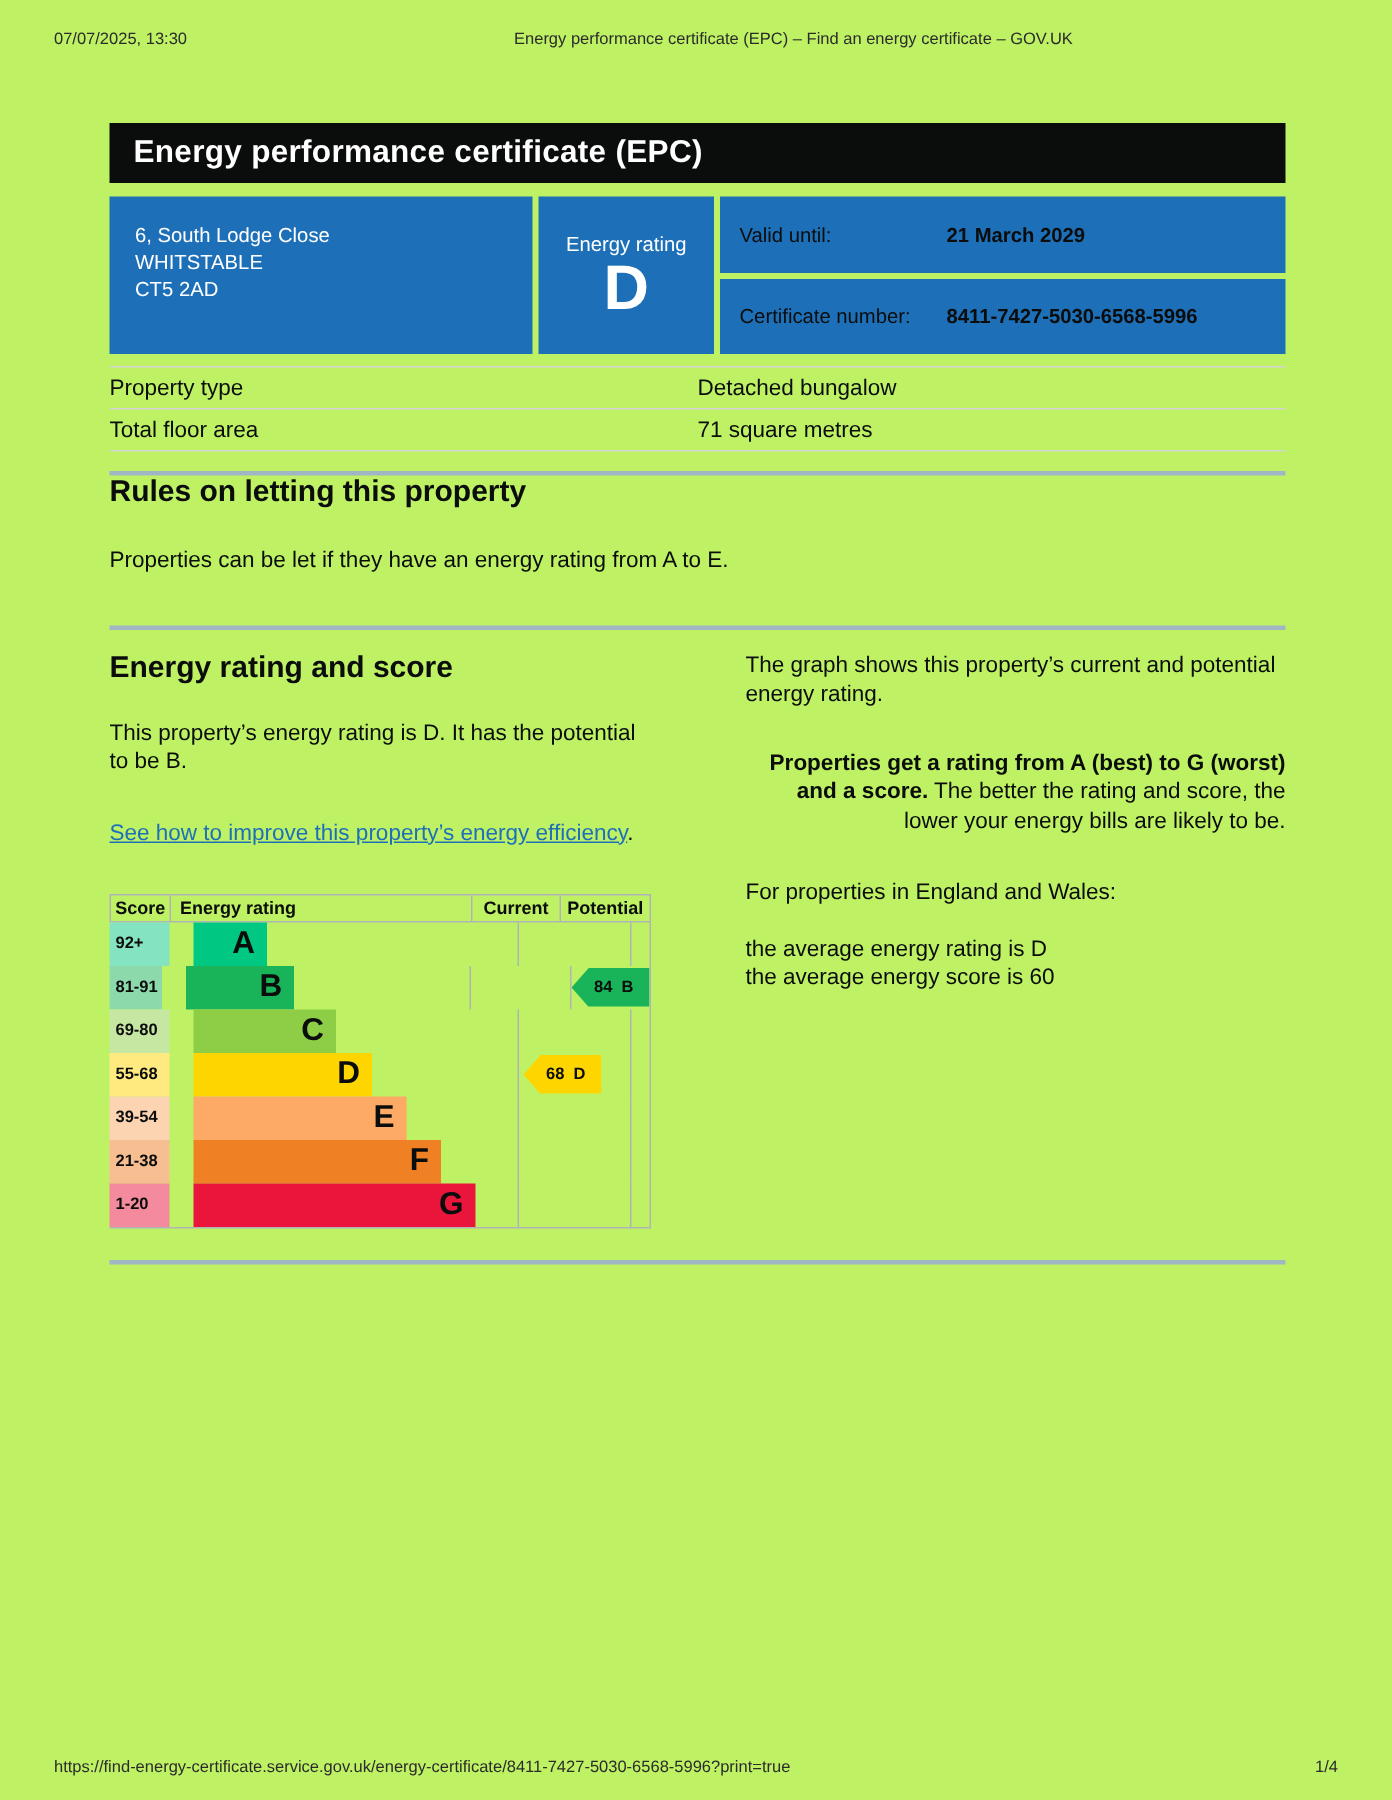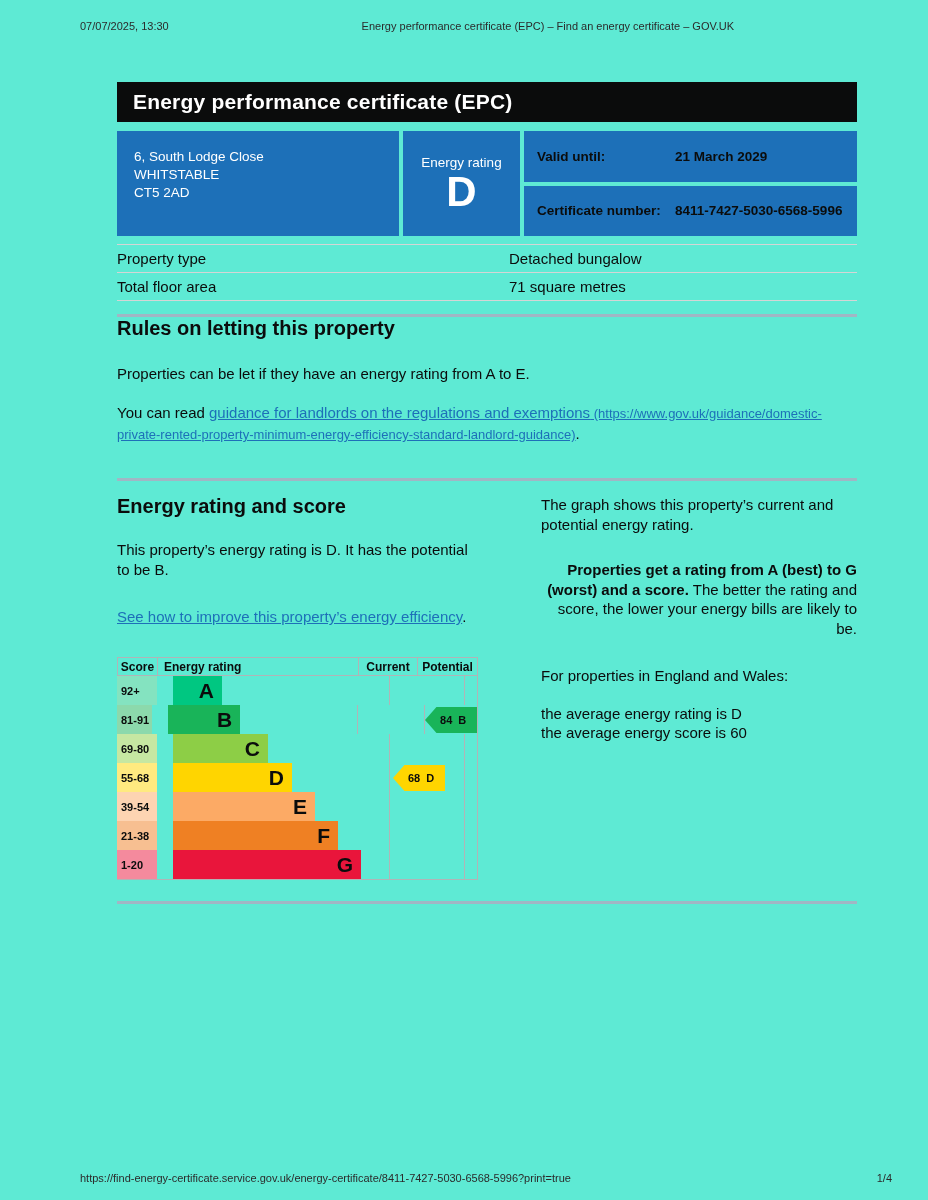--- a/index.html
+++ b/index.html
@@ -1,18 +1,18 @@
 <!DOCTYPE html>
 <html><head>
 <meta charset="utf-8">
 <style>
   * { box-sizing: border-box; margin: 0; padding: 0; }
   html, body { background: #fff; }
   body { font-family: "Liberation Sans", "DejaVu Sans", sans-serif; color: #0b0c0c; }
-  .page { width: 928px; height: 1200px; display: flex; flex-direction: column; background: #5eead4; overflow: hidden; padding-left: 44px; }
+  .page { width: 928px; height: 1200px; display: flex; flex-direction: column; background: #bef264; overflow: hidden; }
 
   
   .print-header { position: relative; height: 35px; padding-top: 20px; font-size: 11px; color: #2b2b2b; }
   .print-header .ph-date { position: absolute; left: 36px; top: 20px; }
   .print-header .ph-title { position: absolute; left: 57%; transform: translateX(-50%); top: 20px; white-space: nowrap; }
   .print-footer { margin-top: auto; display: flex; justify-content: space-between; padding: 0 36px 16px 36px; font-size: 11px; color: #2b2b2b; }
 
   .content { padding: 0 71px 0 73px; }
 
   
@@ -21,21 +21,21 @@
 
   
   .summary-box { margin-top: 9px; display: flex; gap: 4px; height: 105px; }
   .panel { background: #1d70b8; color: #fff; }
   .address-panel { width: 282px; padding: 17px 14px 0 17px; font-size: 13.5px; line-height: 1.35; }
   .rating-panel { width: 117px; display: flex; flex-direction: column; align-items: center; justify-content: center; padding-top: 2px; }
   .rating-panel .rating-label { font-size: 13.5px; }
   .rating-panel .rating-letter { font-size: 42px; font-weight: bold; line-height: 1.05; }
   .right-panel { flex: 1; background: transparent; display: flex; flex-direction: column; gap: 4px; }
   .info-row { background: #1d70b8; flex: 1; display: flex; align-items: center; padding-left: 13px; font-size: 13.5px; }
-  .info-label { width: 138px; font-weight: bold; }
+  .info-label { width: 138px; }
   .info-value { font-weight: bold; }
 
   
   .property-table { margin-top: 8px; border-top: 1px solid #d5d5d5; font-size: 15px; }
   .prop-row { display: flex; height: 28px; align-items: center; border-bottom: 1px solid #d5d5d5; }
   .prop-label { width: 392px; }
 
   .section-break { border: none; height: 3px; background: #a1b6c4; margin-top: 13px; }
   .section-break.sb2 { margin-top: 33px; }
   .section-break.sb3 { margin-top: 21px; }
@@ -121,21 +121,20 @@
         <div class="prop-row">
           <div class="prop-label">Total floor area</div>
           <div class="prop-value">71 square metres</div>
         </div>
       </div>
 
     <hr class="section-break">
 
     <h2>Rules on letting this property</h2>
     <p class="body-text para1">Properties can be let if they have an energy rating from A to E.</p>
-    <p class="body-text para2"><span>You can read </span><a class="govuk-link"><span>guidance for landlords on the regulations and exemptions</span><span class="link-url"> (https://www.gov.uk/guidance/domestic-private-rented-property-minimum-energy-efficiency-standard-landlord-guidance)</span></a><span>.</span></p>
 
     <hr class="section-break sb2">
 
     <div class="two-col">
       <div class="col-left">
         <h2>Energy rating and score</h2>
         <p class="body-text rating-para">This property’s energy rating is D. It has the potential to be B.</p>
         <p class="body-text improve-link-para"><a class="govuk-link">See how to improve this property’s energy efficiency</a><span>.</span></p>
         <div class="epc-chart" id="epc-chart">
             <div class="chart-hdr">

